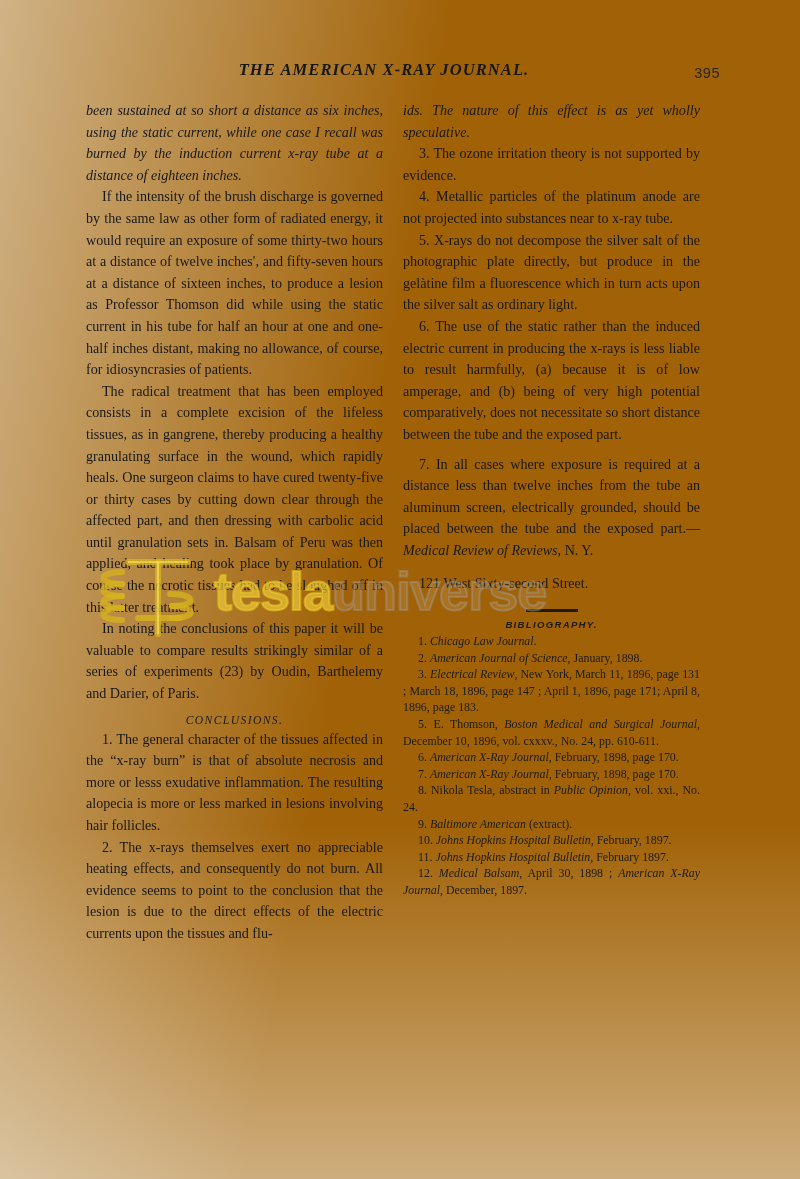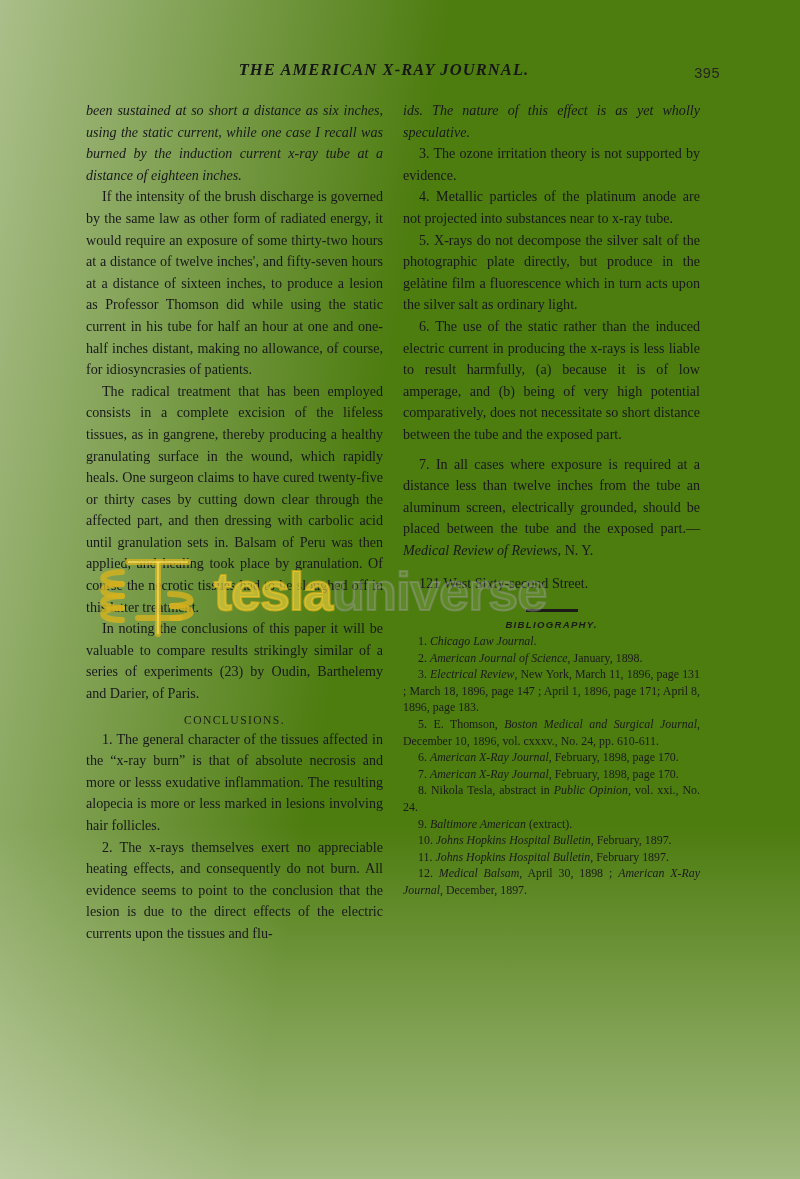--- a/index.html
+++ b/index.html
@@ -4,21 +4,21 @@
 <style>
   html, body {
     margin: 0;
     padding: 0;
     background: #ffffff;
   }
   .page {
     position: relative;
     width: 800px;
     height: 1179px;
-    background: #4d7c0f;
+    background: #a16207;
     overflow: hidden;
     font-family: "Liberation Serif", "DejaVu Serif", serif;
     color: #1a1a18;
   }
   
   .scan-tint {
     position: absolute;
     inset: 0;
     background:
       linear-gradient(100deg, rgba(246,245,238,0.55) 0%, rgba(255,255,255,0) 45%),
@@ -80,20 +80,21 @@
   }
   p.body.first { text-indent: 0; font-style: italic; }
 
   .subhead {
     margin: 9px 0 2px 0;
     text-align: center;
     font-family: "Liberation Serif", serif;
     font-size: 11.6px;
     letter-spacing: 1.4px;
     color: #1c1c1a;
+    font-style: italic;
   }
   .rule {
     width: 52px;
     height: 3px;
     background: #1b1b19;
     margin: 14px auto 7px auto;
   }
   .biblio-head {
     text-align: center;
     font-family: "Liberation Sans", "DejaVu Sans", sans-serif;

